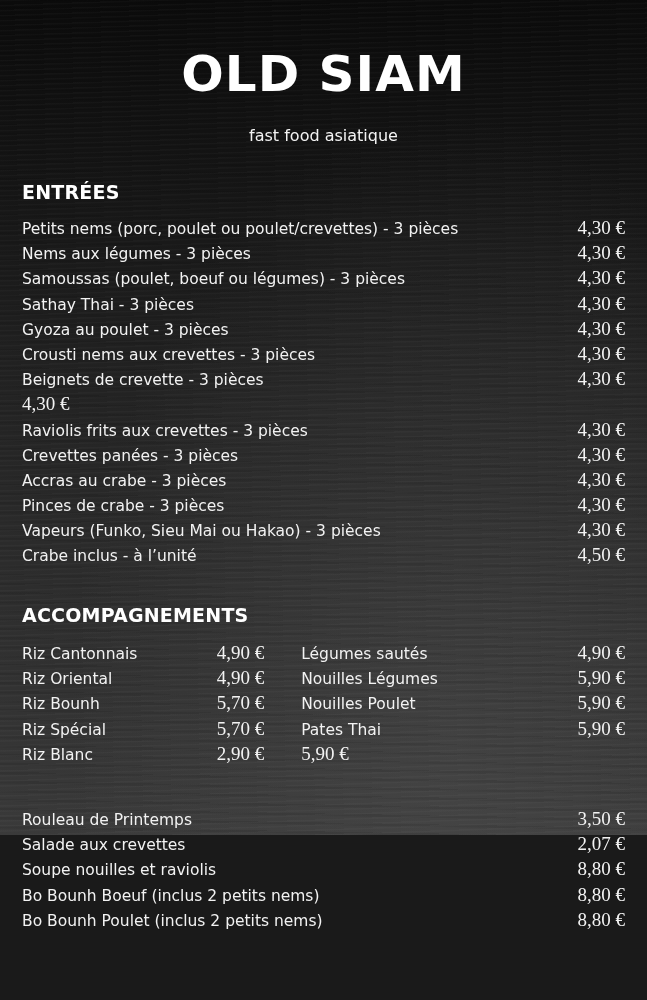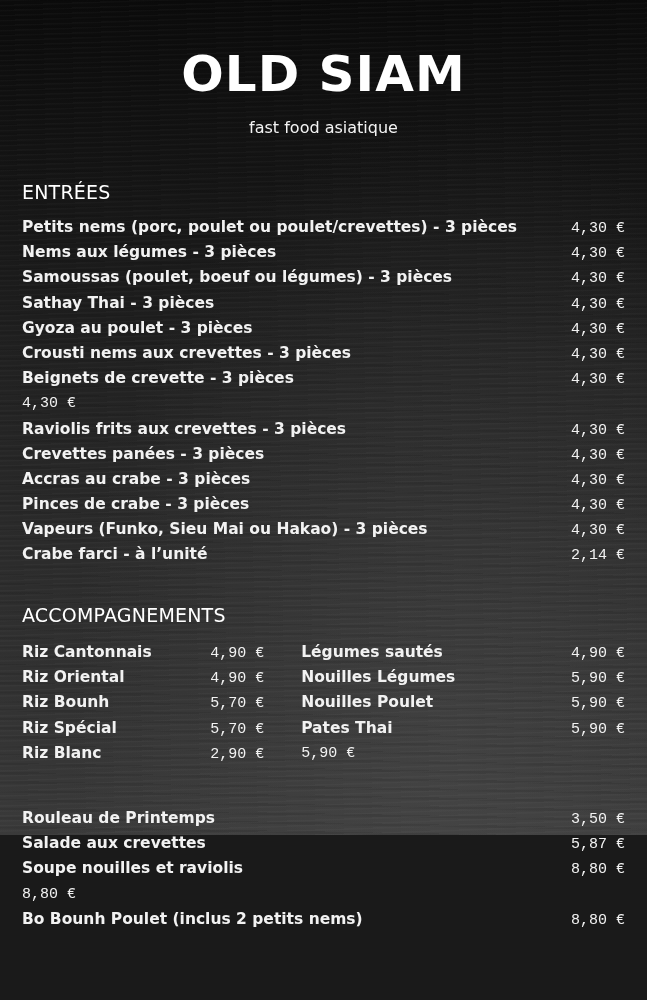--- a/index.html
+++ b/index.html
@@ -15,29 +15,29 @@
       repeating-linear-gradient(178deg, rgba(255,255,255,0.025) 0px, rgba(255,255,255,0.025) 1px, rgba(0,0,0,0) 2px, rgba(0,0,0,0) 5px),
       repeating-linear-gradient(181deg, rgba(0,0,0,0.08) 0px, rgba(0,0,0,0.08) 2px, rgba(0,0,0,0) 3px, rgba(0,0,0,0) 9px),
       radial-gradient(ellipse at 70% 90%, rgba(90,90,90,0.35), rgba(0,0,0,0) 60%),
       linear-gradient(180deg, #0b0b0b 0%, #141414 20%, #222 45%, #2b2b2b 65%, #333 85%, #3a3a3a 100%);
   }
   .header { position: absolute; top: 44px; left: 0; width: 647px; text-align: center; }
   .title {
     font-family: "DejaVu Sans", sans-serif; font-weight: bold;
     font-size: 50px; letter-spacing: 1px; line-height: 60px; color: #fff;
   }
-  .subtitle { font-size: 16px; line-height: 20px; margin-top: 14px; color: #f4f4f4; text-align: center; }
+  .subtitle { font-size: 16px; line-height: 20px; margin-top: 22px; color: #f4f4f4; text-align: center; }
 
   .section { position: absolute; left: 22px; width: 603px; }
-  .section-title { font-weight: normal; font-size: 19px; line-height: 24px; color: #fff; letter-spacing: 0.2px; }
+  .section-title { font-weight: bold; font-size: 19px; line-height: 24px; color: #fff; letter-spacing: 0.2px; }
 
   .list { margin-top: 14px; }
   .row { display: flex; justify-content: space-between; align-items: baseline; font-size: 15.5px; height: 25.2px; line-height: 25.2px; }
-  .row .name { white-space: nowrap; font-weight: bold; }
-  .row .price { font-family: Liberation Mono, monospace; font-size: 15px; white-space: nowrap; }
+  .row .name { white-space: nowrap; }
+  .row .price { font-family: Liberation Serif, serif; font-size: 19px; white-space: nowrap; }
 
   .two-col { display: flex; margin-top: 14px; gap: 29px; }
   .col-left { width: 258px; }
   .col-right { width: 345px; margin-left: 8px; }
 </style>
 </head>
 <body>
 
 <div class="board">
 
@@ -94,22 +94,22 @@
         </div>
       <div class="row">
           <span class="name">Pinces de crabe - 3 pièces</span>
           <span class="price">4,30 €</span>
         </div>
       <div class="row">
           <span class="name">Vapeurs (Funko, Sieu Mai ou Hakao) - 3 pièces</span>
           <span class="price">4,30 €</span>
         </div>
       <div class="row">
-          <span class="name">Crabe farci - à l’unité</span>
-          <span class="price">2,14 €</span>
+          <span class="name">Crabe inclus - à l’unité</span>
+          <span class="price">4,50 €</span>
         </div>
     </div>
   </div>
 
   <div class="section" style="top:603px;">
     <div class="section-title">ACCOMPAGNEMENTS</div>
     <div class="two-col" style="margin-top:13px;">
       <div class="col-left">
         <div class="row">
             <span class="name">Riz Cantonnais</span>
@@ -157,27 +157,28 @@
   </div>
 
   <div class="section" style="top:795px;">
     <div class="list" style="margin-top:11px;">
       <div class="row">
           <span class="name">Rouleau de Printemps</span>
           <span class="price">3,50 €</span>
         </div>
       <div class="row">
           <span class="name">Salade aux crevettes</span>
-          <span class="price">5,87 €</span>
+          <span class="price">2,07 €</span>
         </div>
       <div class="row">
           <span class="name">Soupe nouilles et raviolis</span>
           <span class="price">8,80 €</span>
         </div>
       <div class="row">
+          <span class="name">Bo Bounh Boeuf (inclus 2 petits nems)</span>
           <span class="price">8,80 €</span>
         </div>
       <div class="row">
           <span class="name">Bo Bounh Poulet (inclus 2 petits nems)</span>
           <span class="price">8,80 €</span>
         </div>
     </div>
   </div>
 
 </div>

